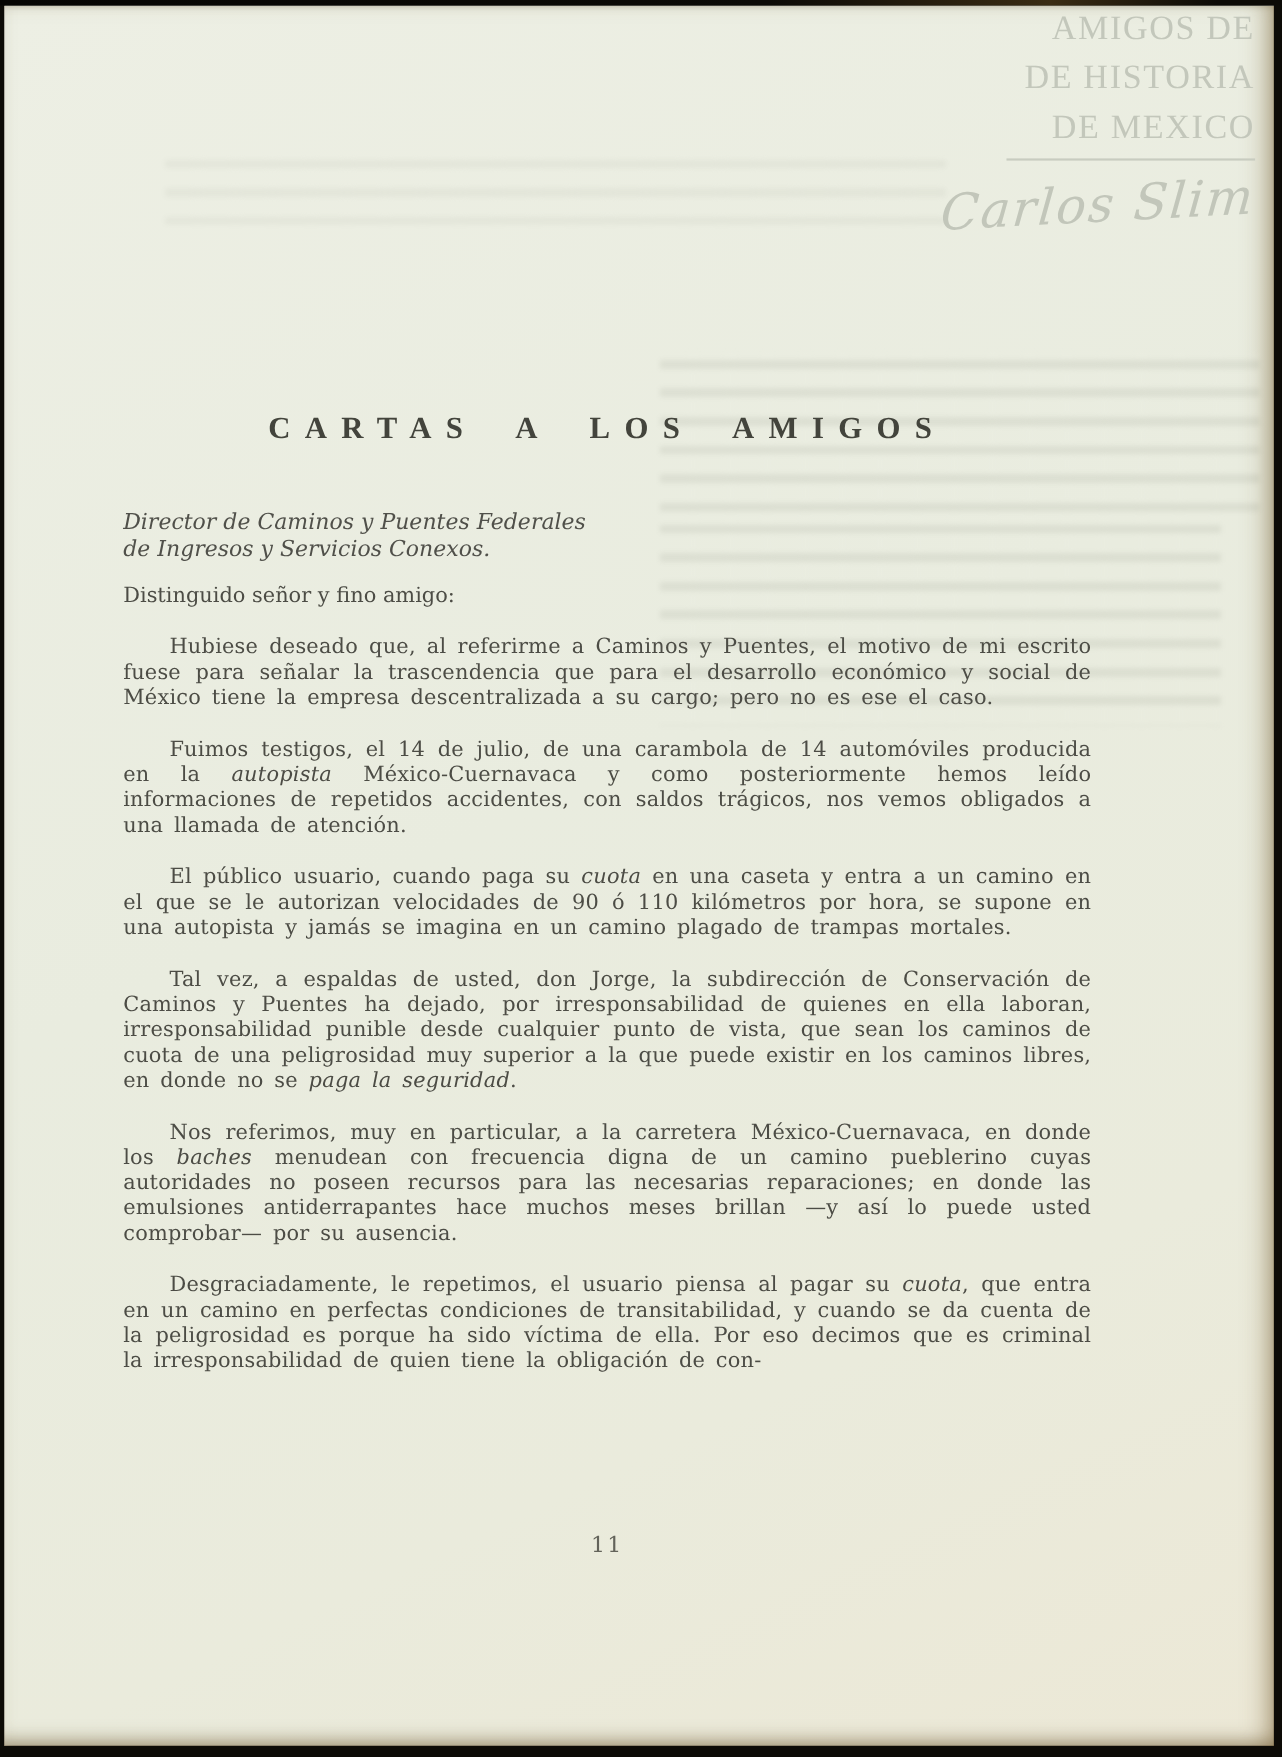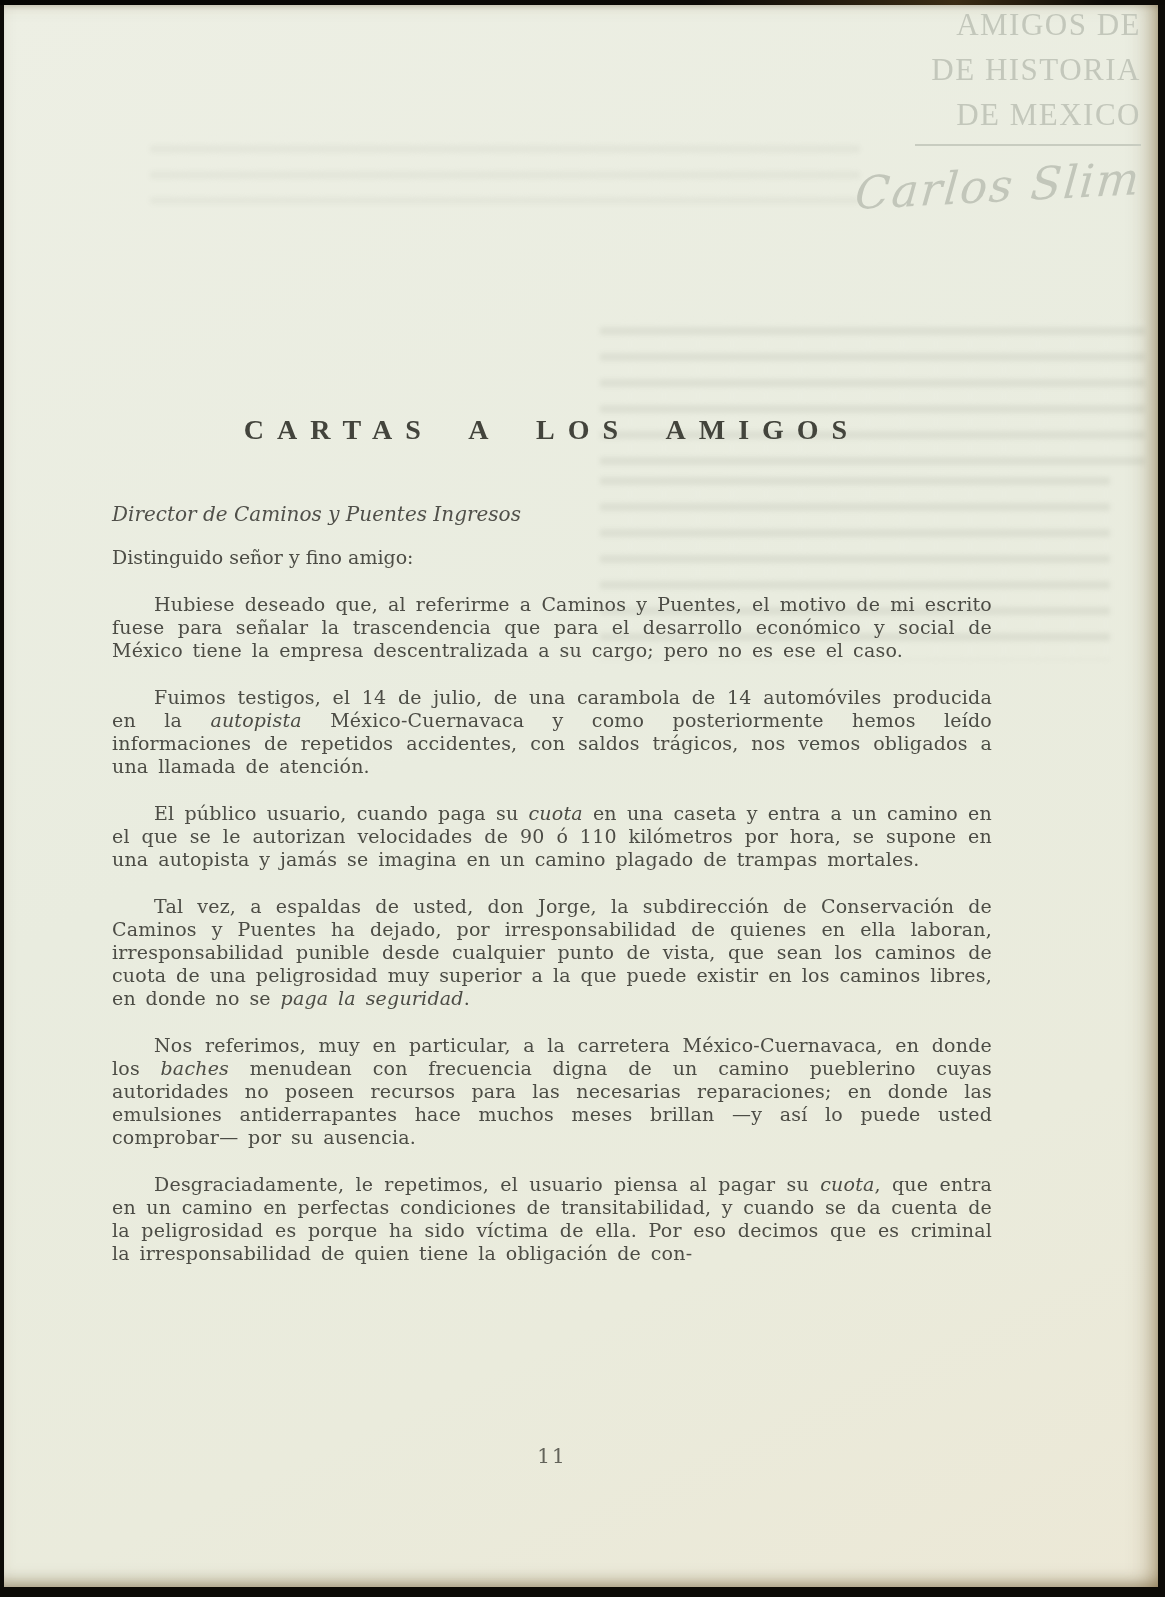--- a/index.html
+++ b/index.html
@@ -66,21 +66,20 @@
     transform-origin: right center;
     letter-spacing: 2px;
   }
 
   .content {
     position: absolute;
     left: 112px; top: 0;
     width: 880px;
     color: #4c4c45;
     font-size: 19px;
-    margin-top: 40px;
   }
   .title {
     margin: 374px 0 0 0;
     text-align: center;
     font-family: "Liberation Serif", serif;
     font-weight: bold;
     font-size: 28px;
     letter-spacing: 13px;
     word-spacing: 16px;
     color: #43443c;
@@ -105,21 +104,21 @@
     margin: 24px 0 0 0;
     line-height: 23px;
     text-align: justify;
     text-indent: 42px;
     word-spacing: 3.5px;
     letter-spacing: 0.2px;
   }
   .letter-body em { font-style: italic; }
   .pagenum {
     position: absolute;
-    top: 1444px; left: 112px;
+    top: 1392px; left: 112px;
     width: 880px;
     text-align: center;
     font-size: 20px;
     letter-spacing: 2px;
     color: #63635a;
   }
   .edge-top {
     position: absolute; left: 0; top: 0; width: 100%; height: 5px;
     background: linear-gradient(to right, #060503 0%, #0c0a06 60%, #3a2c14 82%, #0c0a06 95%);
   }
@@ -139,21 +138,22 @@
   <div>DE HISTORIA</div>
   <div>DE MEXICO</div>
   <hr class="wm-rule">
   <div class="wm-signature">Carlos Slim</div>
 </div>
 
 <div class="content">
   <div class="title">CARTAS A LOS AMIGOS</div>
 
   <div class="addressee">
-    <div>Director de Caminos y Puentes Ingresos</div>
+    <div>Director de Caminos y Puentes Federales</div>
+    <div>de Ingresos y Servicios Conexos.</div>
   </div>
 
 
   <div class="salutation">Distinguido señor y fino amigo:</div>
 
   <div class="letter-body">
       <p><span>Hubiese deseado que, al referirme a Caminos y Puentes, el motivo de mi escrito fuese para señalar la trascendencia que para el desarrollo económico y social de México tiene la empresa descentralizada a su cargo; pero no es ese el caso.</span></p>
       <p><span>Fuimos testigos, el 14 de julio, de una carambola de 14 automóviles producida en la </span><em>autopista</em><span> México-Cuernavaca y como posteriormente hemos leído informaciones de repetidos accidentes, con saldos trágicos, nos vemos obligados a una llamada de atención.</span></p>
       <p><span>El público usuario, cuando paga su </span><em>cuota</em><span> en una caseta y entra a un camino en el que se le autorizan velocidades de 90 ó 110 kilómetros por hora, se supone en una autopista y jamás se imagina en un camino plagado de trampas mortales.</span></p>
       <p><span>Tal vez, a espaldas de usted, don Jorge, la subdirección de Conservación de Caminos y Puentes ha dejado, por irresponsabilidad de quienes en ella laboran, irresponsabilidad punible desde cualquier punto de vista, que sean los caminos de cuota de una peligrosidad muy superior a la que puede existir en los caminos libres, en donde no se </span><em>paga la seguridad</em><span>.</span></p>

